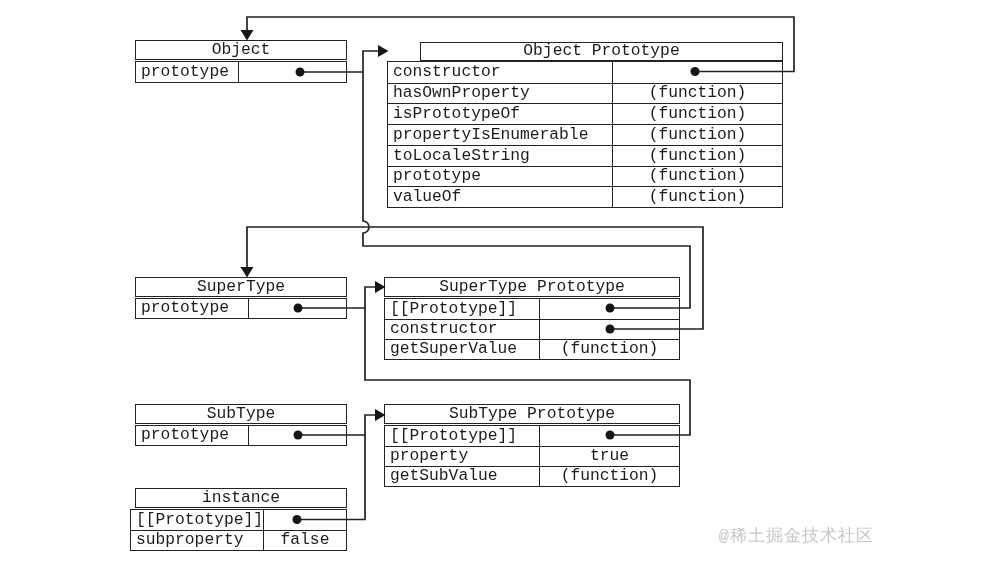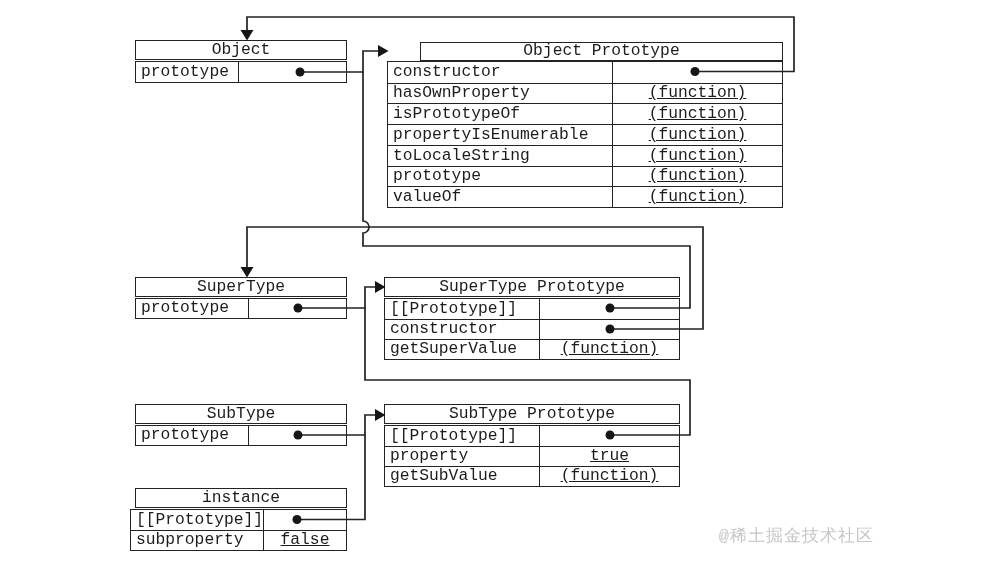--- a/index.html
+++ b/index.html
@@ -47,21 +47,20 @@
   .cell-val {
     flex: 1;
     border-left: 1.5px solid #222222;
     display: flex;
     align-items: center;
     justify-content: center;
     font-size: 16.3px;
     line-height: 1;
     white-space: pre;
     overflow: hidden;
-    text-decoration: underline;
   }
   #wires {
     position: absolute;
     left: 0; top: 0;
     width: 1007px;
     height: 562px;
     z-index: 3;
     pointer-events: none;
   }
   #watermark {

